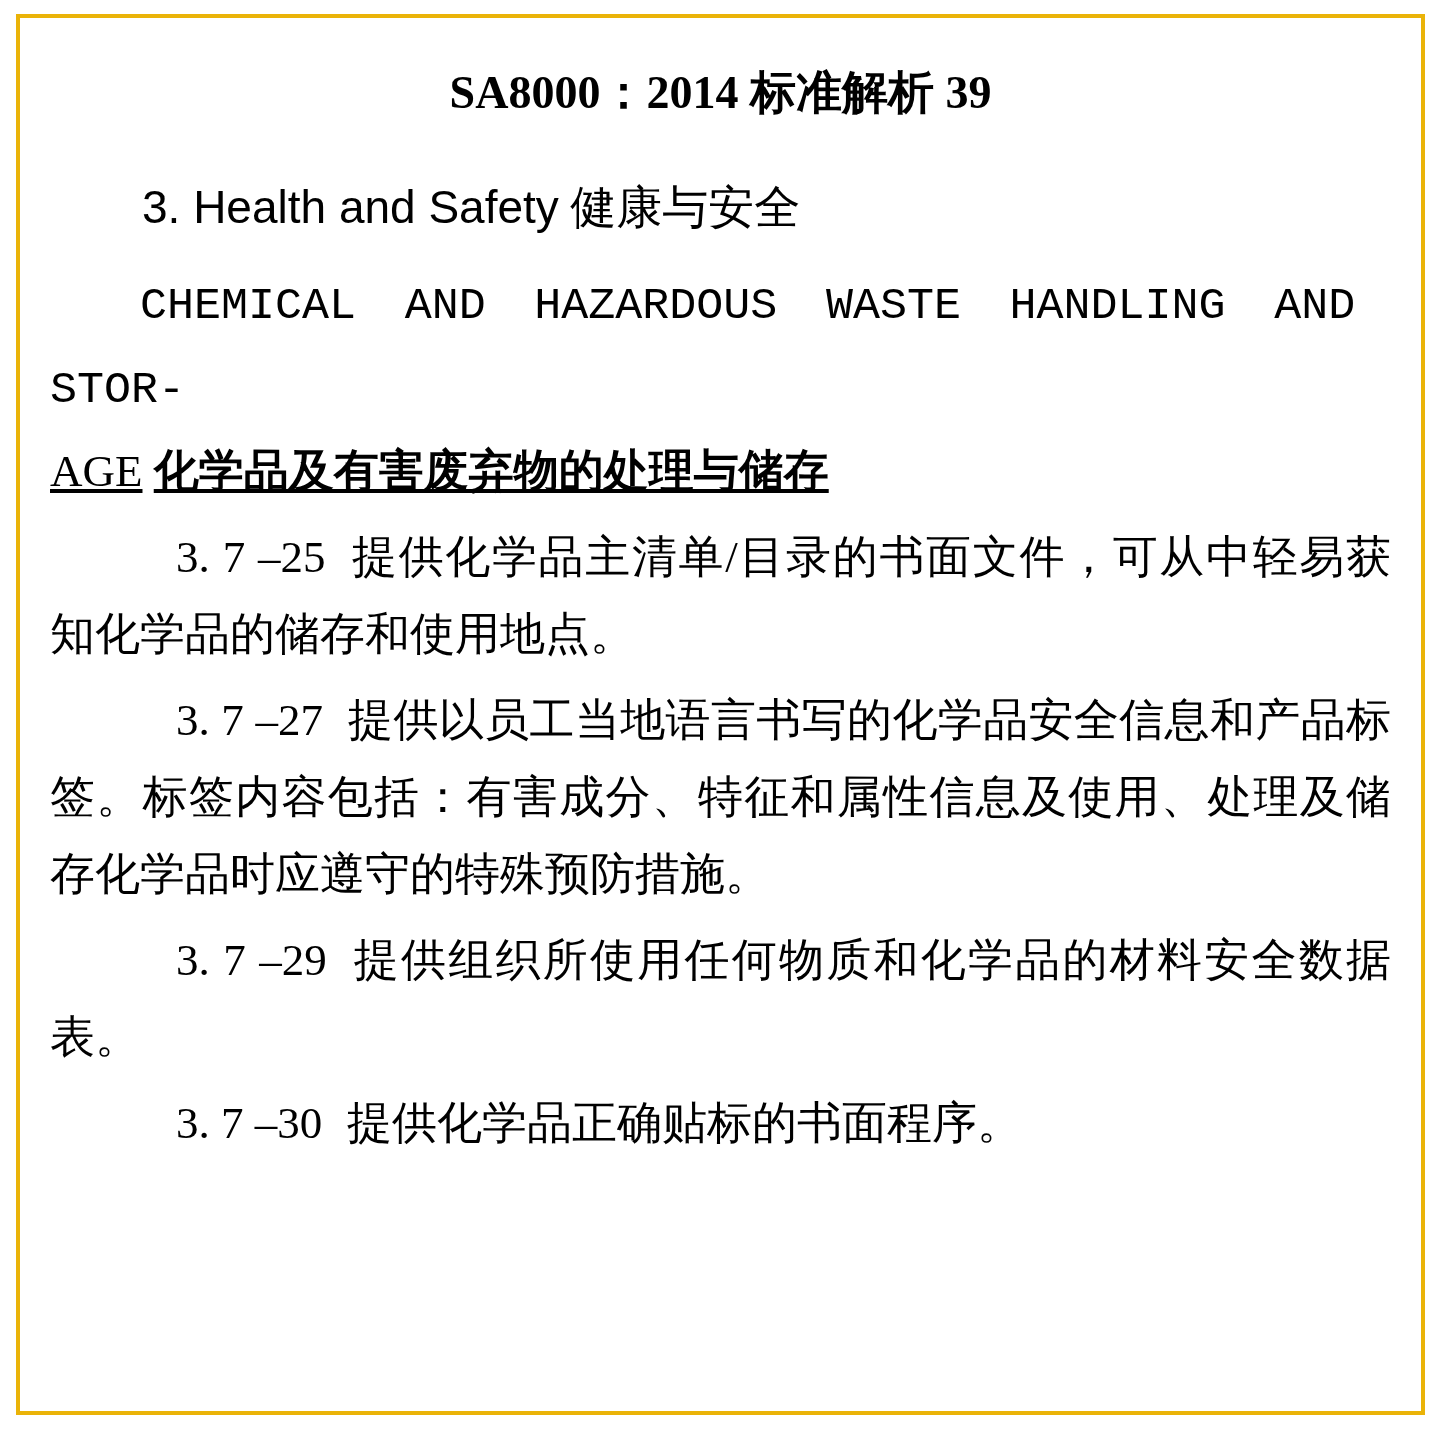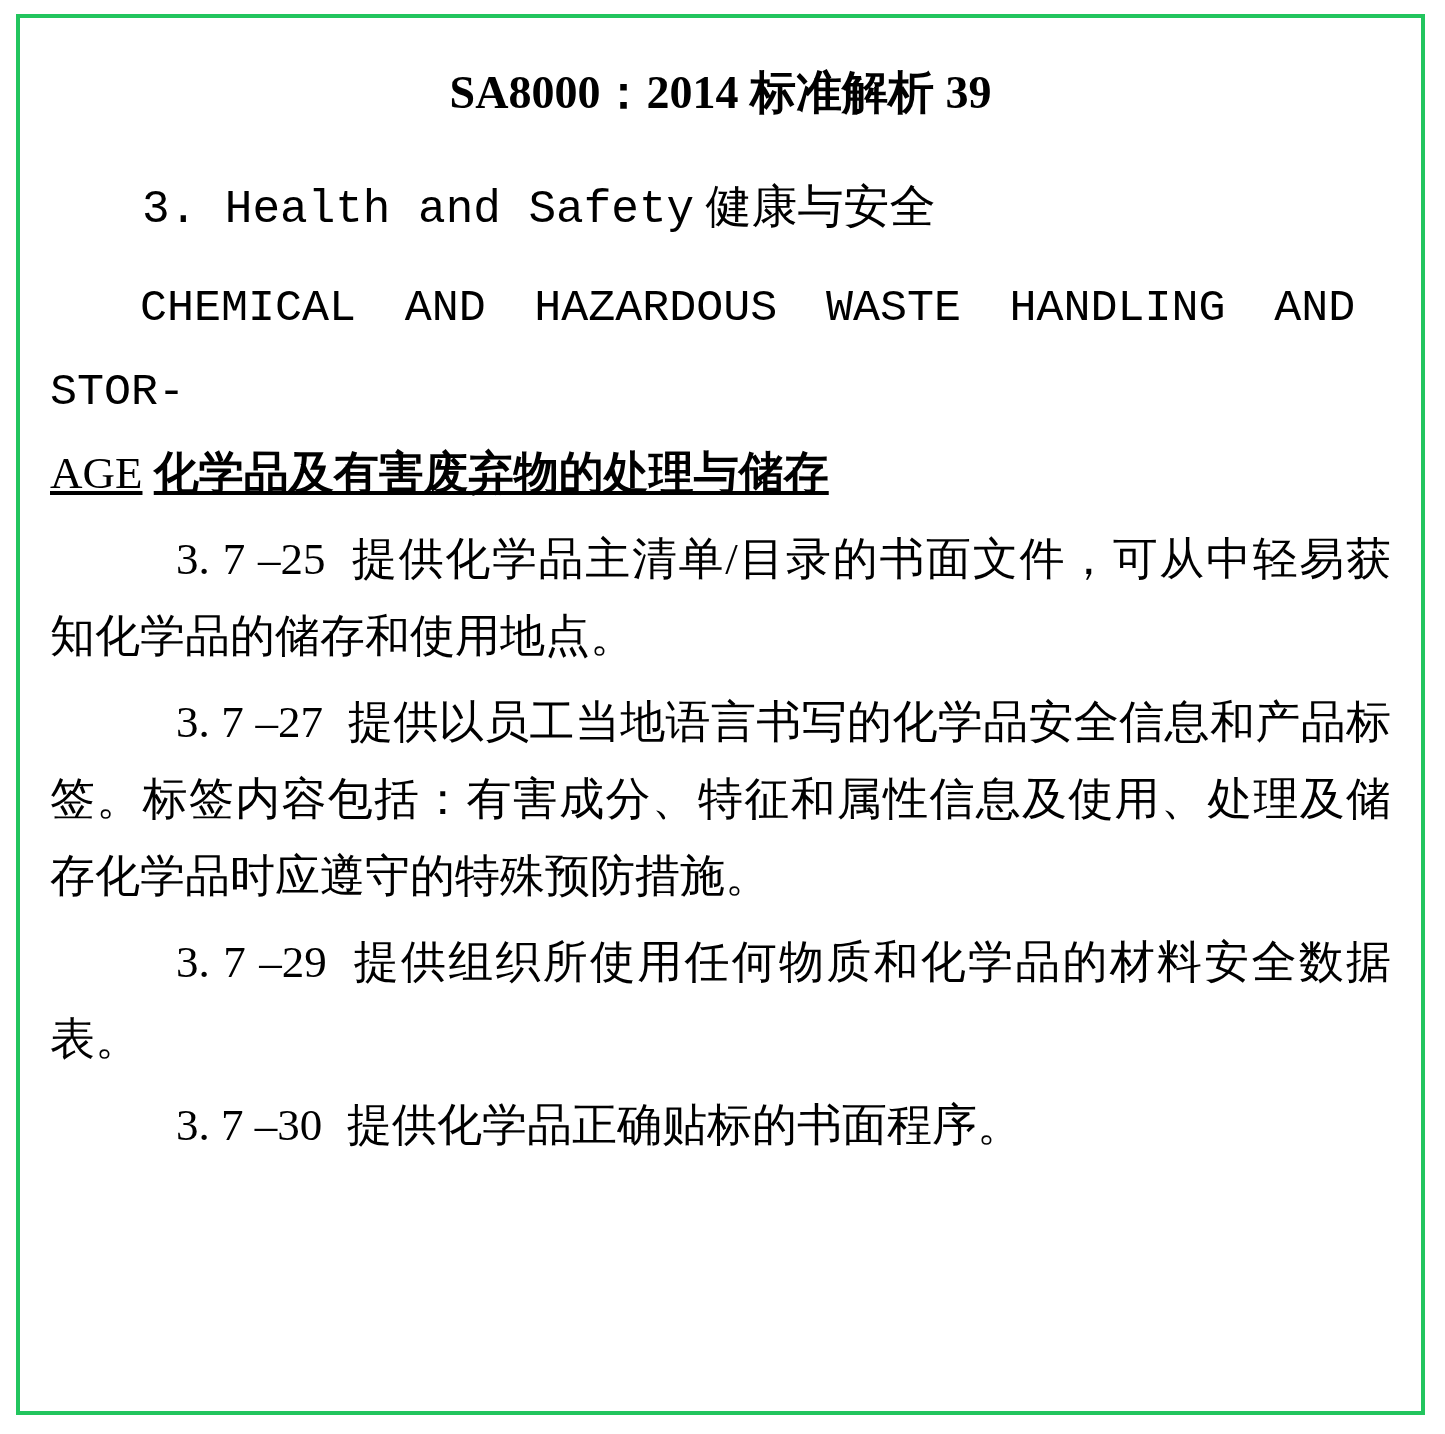--- a/index.html
+++ b/index.html
@@ -10,21 +10,21 @@
     background: #ffffff;
     overflow: hidden;
   }
   .page-frame {
     position: absolute;
     left: 16px;
     top: 14px;
     width: 1409px;
     height: 1401px;
     box-sizing: border-box;
-    border: 4px solid #22c55e;
+    border: 4px solid #eab308;
     background: #ffffff;
     padding: 42px 30px 18px 30px;
     overflow: hidden;
     font-family: "Liberation Serif", "DejaVu Serif", serif;
     color: #000000;
   }
   .doc-title {
     margin: 0 0 40px 0;
     text-align: center;
     font-size: 46px;
@@ -33,21 +33,21 @@
     font-family: "Liberation Serif", "DejaVu Serif", serif;
   }
   .section-heading {
     margin: 0 0 14px 0;
     font-size: 46px;
     line-height: 82px;
     text-indent: 2em;
     font-weight: normal;
   }
   .section-heading .en-serif {
-    font-family: Liberation Mono, monospace;
+    font-family: Liberation Sans, sans-serif;
   }
   .section-heading .zh-kai {
     font-family: "Liberation Serif", "DejaVu Serif", serif;
   }
   .subsection-heading {
     margin: 0 0 8px 0;
     font-size: 45px;
     line-height: 80px;
     text-indent: 2em;
   }

